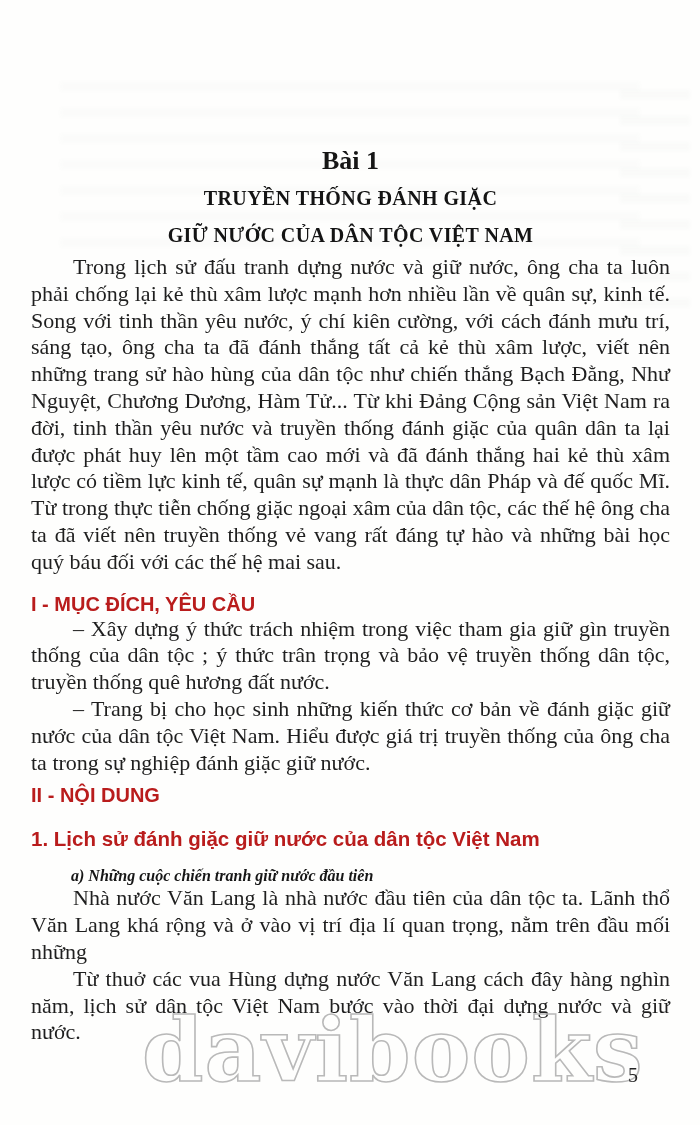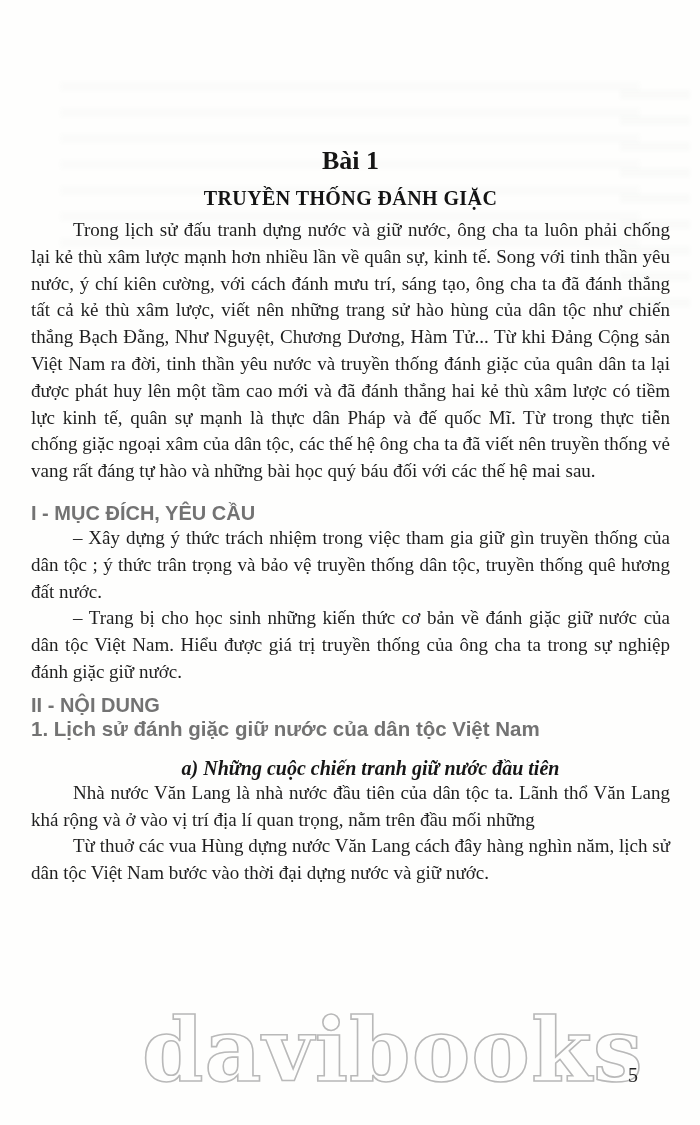--- a/index.html
+++ b/index.html
@@ -38,48 +38,47 @@
     margin-top:4px;
     text-align:center;
     font-weight:bold;
     font-size:20px;
     line-height:37px;
     letter-spacing:.4px;
     color:#141414;
   }
   p.body{
     margin:0;
-    font-size:19px;
+    font-size:22px;
     line-height:26.8px;
     text-align:justify;
     text-indent:42px;
     color:#1f1f1f;
   }
   .intro{margin-top:32px;}
   .h-sans{
     font-family:"Liberation Sans","DejaVu Sans",sans-serif;
     font-weight:bold;
     font-size:20px;
-    color:#737373;
+    color:#b91c1c;
     margin:0;
   }
   .sec1-head{margin-top:17px;}
   .sec1-p1{margin-top:17px;}
   .sec1-p2{margin-top:9px;}
   .sec2-head{margin-top:8px;}
-  .sub-num{font-size:20.5px;}
+  .sub-num{margin-top:20px;font-size:20.5px;}
   .sub-letter{
     margin-top:16px;
     margin-left:40px;
     font-family:"Liberation Serif","DejaVu Serif",serif;
     font-weight:bold;
     font-style:italic;
-    font-size:20px;
+    font-size:16px;
     color:#161616;
-    text-align:center;
   }
   .sec2-p1{margin-top:15px;}
   .sec2-p2{margin-top:9px;}
   
   .wm1{
     position:absolute;left:142px;top:998px;
     font-family:"DejaVu Serif","Liberation Serif",serif;
     font-weight:bold;
     font-size:88px;
     letter-spacing:1px;
@@ -115,20 +114,21 @@
 
   <div class="noise top"></div>
   <div class="noise right"></div>
 
   <div class="content">
 
     <div class="lesson-label">Bài 1</div>
 
     <div class="main-title">
       <div>TRUYỀN THỐNG ĐÁNH GIẶC</div>
+      <div>GIỮ NƯỚC CỦA DÂN TỘC VIỆT NAM</div>
     </div>
 
     <p class="body intro">Trong lịch sử đấu tranh dựng nước và giữ nước, ông cha ta luôn phải chống lại kẻ thù xâm lược mạnh hơn nhiều lần về quân sự, kinh tế. Song với tinh thần yêu nước, ý chí kiên cường, với cách đánh mưu trí, sáng tạo, ông cha ta đã đánh thắng tất cả kẻ thù xâm lược, viết nên những trang sử hào hùng của dân tộc như chiến thắng Bạch Đằng, Như Nguyệt, Chương Dương, Hàm Tử... Từ khi Đảng Cộng sản Việt Nam ra đời, tinh thần yêu nước và truyền thống đánh giặc của quân dân ta lại được phát huy lên một tầm cao mới và đã đánh thắng hai kẻ thù xâm lược có tiềm lực kinh tế, quân sự mạnh là thực dân Pháp và đế quốc Mĩ. Từ trong thực tiễn chống giặc ngoại xâm của dân tộc, các thế hệ ông cha ta đã viết nên truyền thống vẻ vang rất đáng tự hào và những bài học quý báu đối với các thế hệ mai sau.</p>
 
     <h2 class="h-sans sec1-head">I - MỤC ĐÍCH, YÊU CẦU</h2>
 
     <p class="body sec1-p2">– Xây dựng ý thức trách nhiệm trong việc tham gia giữ gìn truyền thống của dân tộc ; ý thức trân trọng và bảo vệ truyền thống dân tộc, truyền thống quê hương đất nước.</p>
 
     <p class="body sec1-p1">– Trang bị cho học sinh những kiến thức cơ bản về đánh giặc giữ nước của dân tộc Việt Nam. Hiểu được giá trị truyền thống của ông cha ta trong sự nghiệp đánh giặc giữ nước.</p>
 

